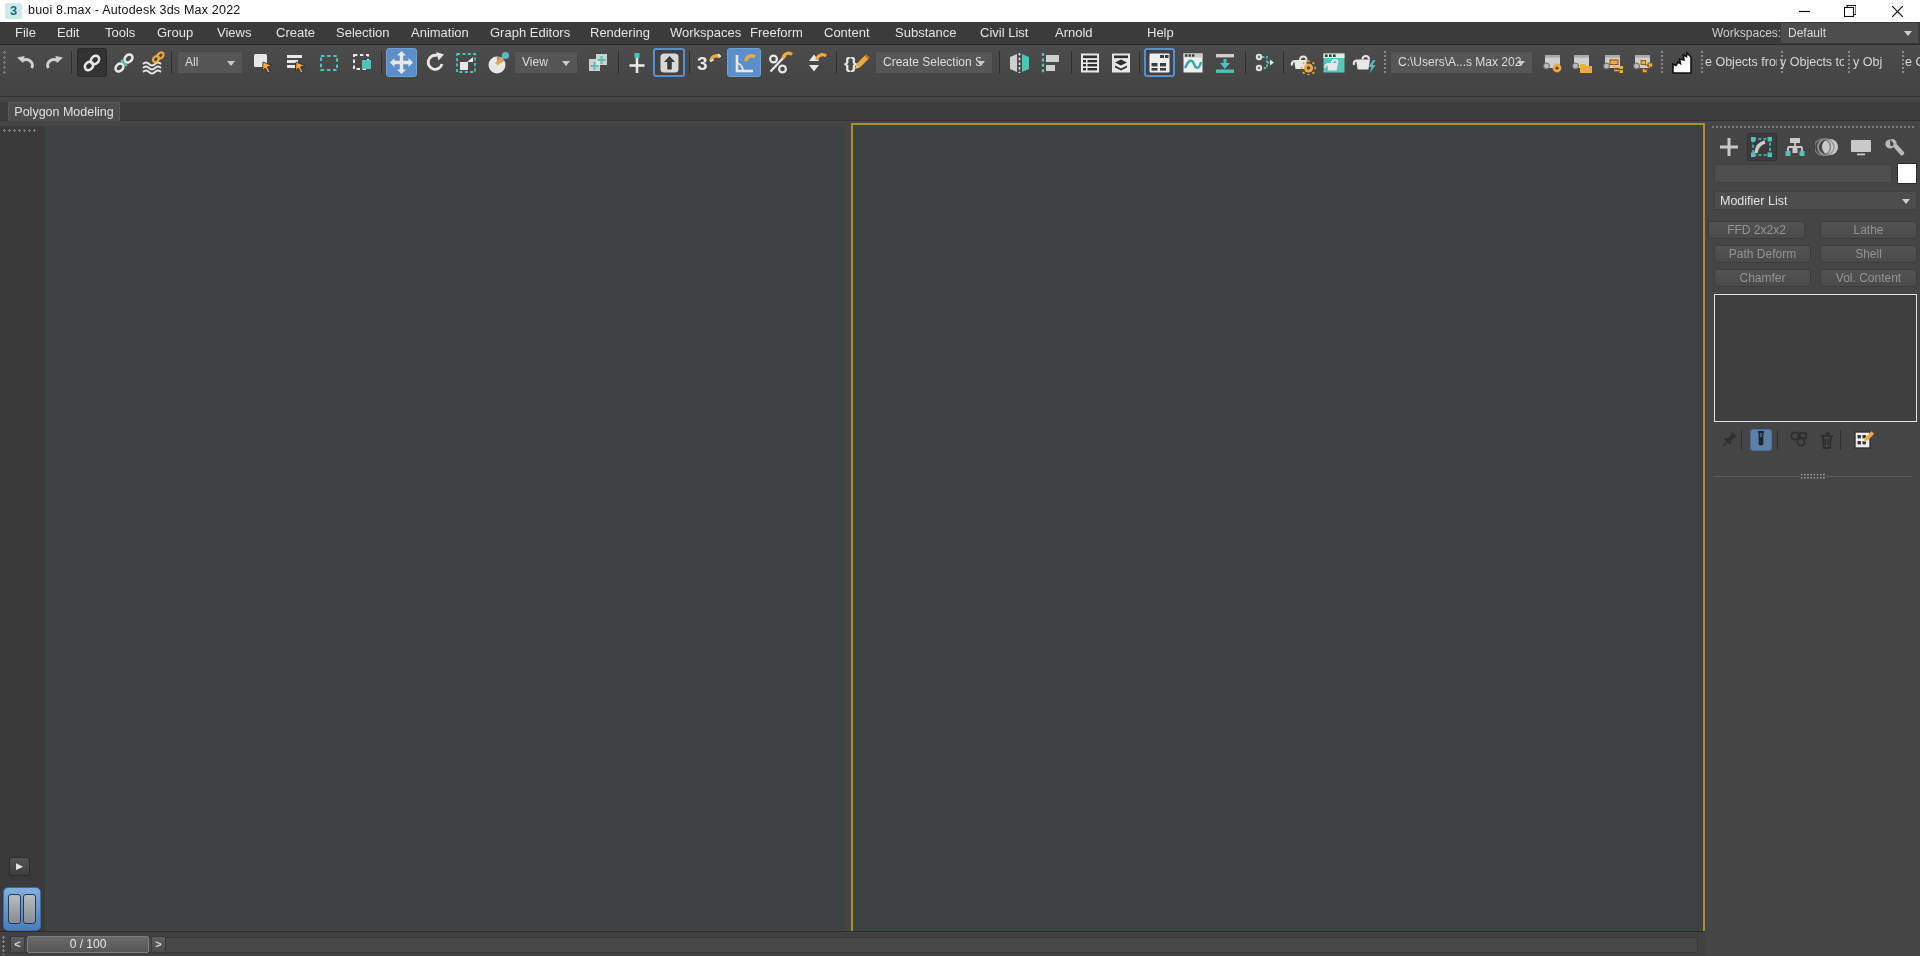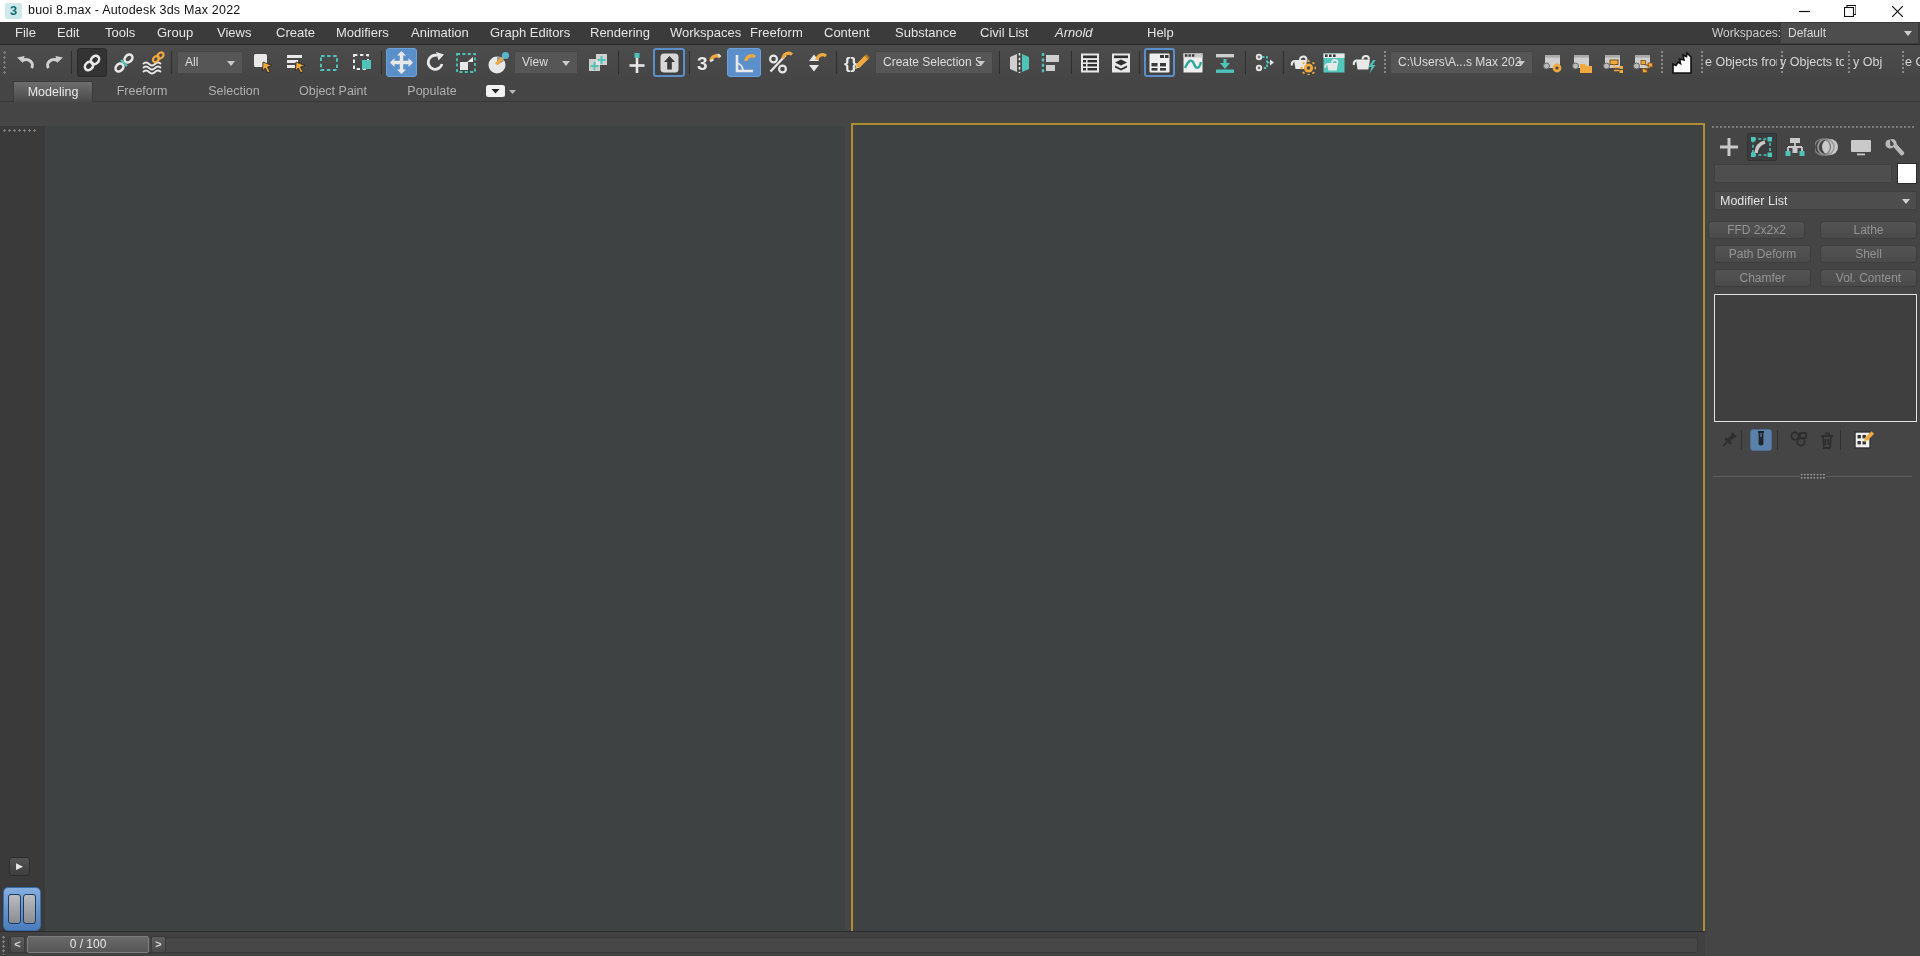--- a/index.html
+++ b/index.html
@@ -151,30 +151,30 @@
   </div>
 
   <div id="menu-bar" class="abs">
     <div id="menu-items">
         <div class="menu-item" style="left: 15px;">File</div>
         <div class="menu-item" style="left: 57px;">Edit</div>
         <div class="menu-item" style="left: 105px;">Tools</div>
         <div class="menu-item" style="left: 157px;">Group</div>
         <div class="menu-item" style="left: 217px;">Views</div>
         <div class="menu-item" style="left: 276px; text-align: center;">Create</div>
-        <div class="menu-item" style="left: 336px;">Modifiers</div>
+        <div class="menu-item" style="left: 336px;">Selection</div>
         <div class="menu-item" style="left: 411px;">Animation</div>
         <div class="menu-item" style="left: 490px;">Graph Editors</div>
         <div class="menu-item" style="left: 590px;">Rendering</div>
         <div class="menu-item" style="left: 670px;">Workspaces</div>
         <div class="menu-item" style="left: 750px;">Freeform</div>
         <div class="menu-item" style="left: 824px;">Content</div>
         <div class="menu-item" style="left: 895px;">Substance</div>
         <div class="menu-item" style="left: 980px;">Civil List</div>
-        <div class="menu-item" style="left: 1055px; font-style: italic;">Arnold</div>
+        <div class="menu-item" style="left: 1055px;">Arnold</div>
         <div class="menu-item" style="left: 1147px;">Help</div>
       </div>
     <span id="workspaces">Workspaces:</span>
     <div id="workspaces-dd">
       <span>Default</span>
       <span class="dd-arrow"></span>
     </div>
   </div>
 
   <div id="main-toolbar" class="abs">
@@ -608,32 +608,23 @@
       <div class="tb-dotsep" style="left: 1700px;"></div>
       <div class="tb-textbtn" style="left: 1705px; width: 72px;">e Objects fron</div>
       <div class="tb-dotsep" style="left: 1780px;"></div>
       <div class="tb-textbtn" style="left: 1780px; width: 64px;">y Objects to</div>
       <div class="tb-dotsep" style="left: 1847px;"></div>
       <div class="tb-textbtn" style="left: 1853px; width: 45px;">y Obj</div>
       <div class="tb-dotsep" style="left: 1901px;"></div>
       <div class="tb-textbtn" style="left: 1905px; width: 15px;">e Obje</div>
     </div>
 
-  <div id="ribbon-tabs" class="abs">
-      <div class="ribbon-tab active" style="left: 13px; width: 80px;">Modeling</div>
-      <div class="ribbon-tab" style="left: 104px; width: 76px;">Freeform</div>
-      <div class="ribbon-tab" style="left: 196px; width: 76px;">Selection</div>
-      <div class="ribbon-tab" style="left: 286px; width: 94px;">Object Paint</div>
-      <div class="ribbon-tab" style="left: 395px; width: 74px;">Populate</div>
-      <div id="ribbon-collapse"><svg width="30" height="14">
-          <rect x="0" y="1" width="19" height="12" rx="2.5" fill="#f2f2f2"></rect>
-          <path d="M5.5 5 h8 l-4 4.5 z" fill="#222"></path>
-          <path d="M23 6 h7 l-3.5 4 z" fill="#b9b9b9"></path>
-        </svg></div>
-    </div>
+  <div id="polygon-row" class="abs">
+    <div id="polygon-tab">Polygon Modeling</div>
+  </div>
   <div id="ribbon-body" class="abs"></div>
 
   <div id="layout-strip" class="abs">
     <div class="grip-h" style="left:2px;top:2px;width:34px;"></div>
     <div id="flyout-btn">▶</div>
     <div id="layout-btn">
       <div class="pane"></div>
       <div class="pane"></div>
     </div>
   </div>

